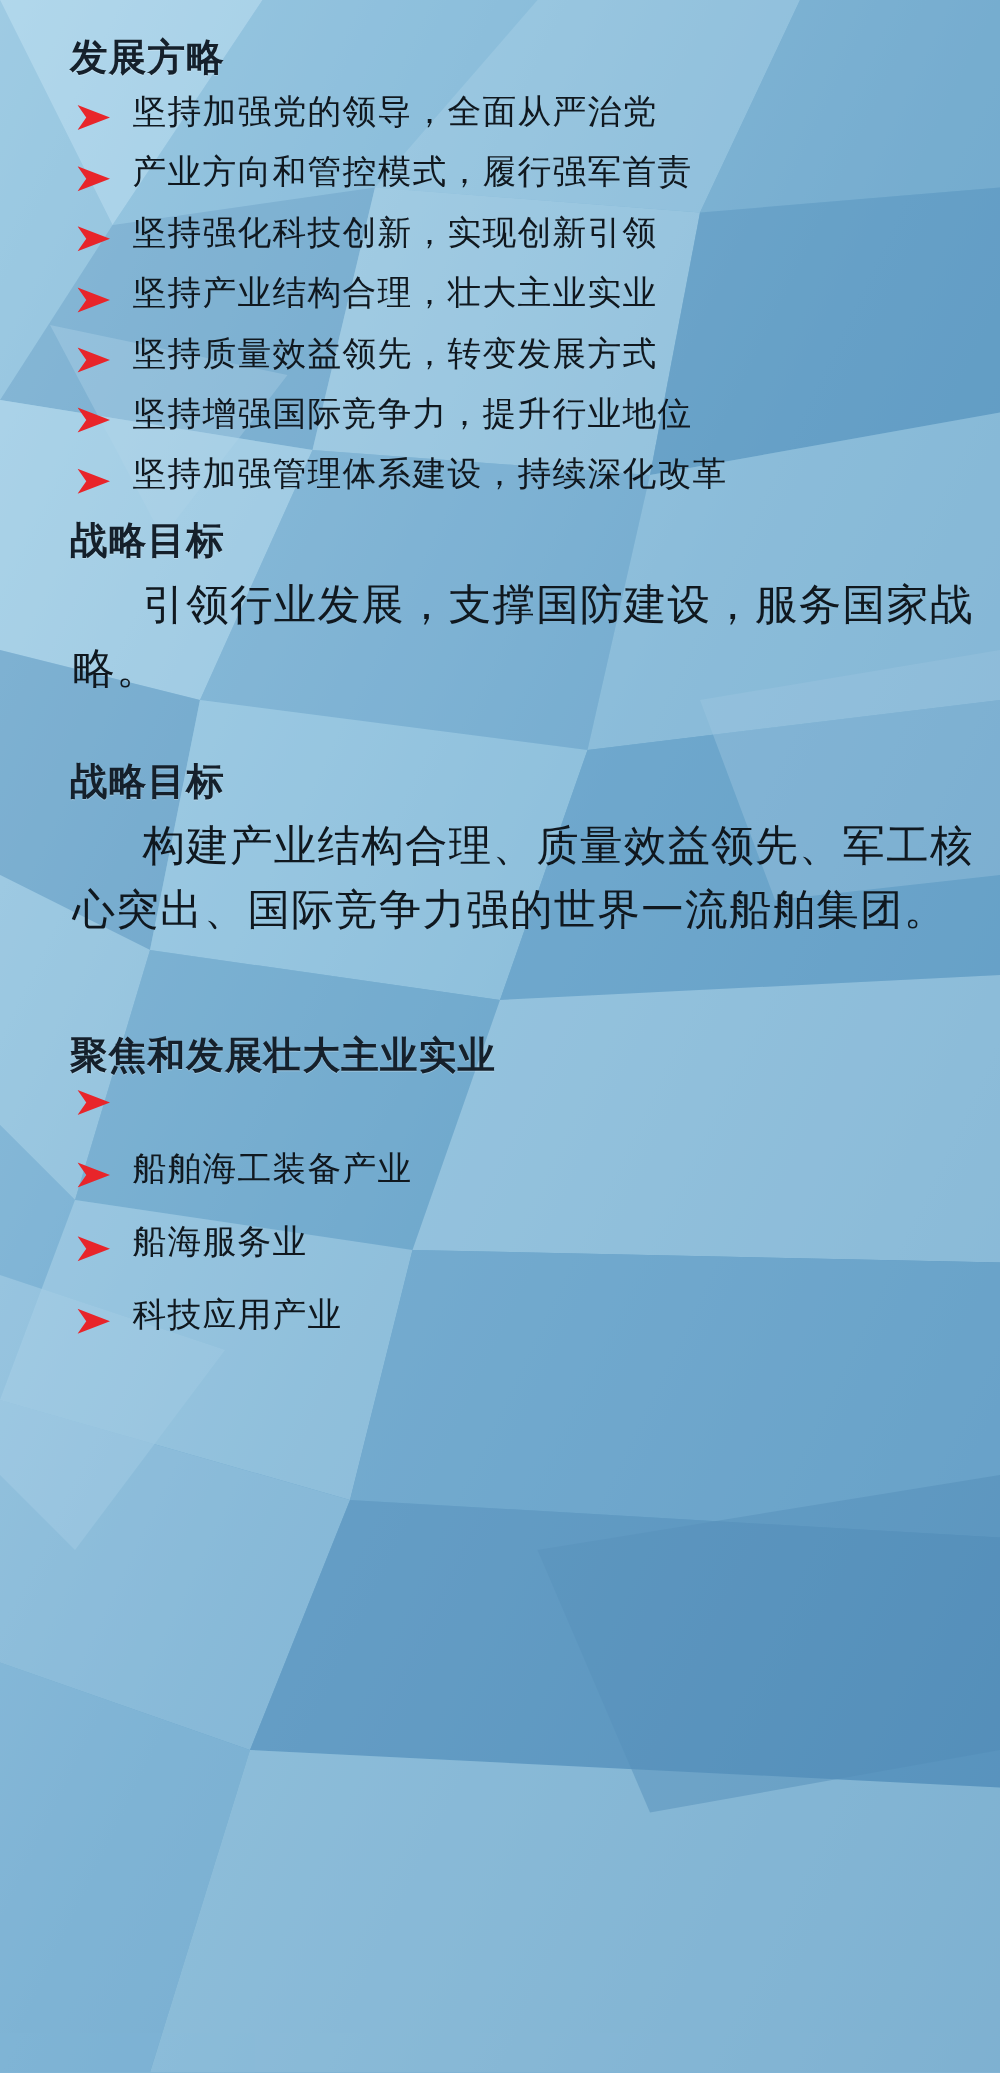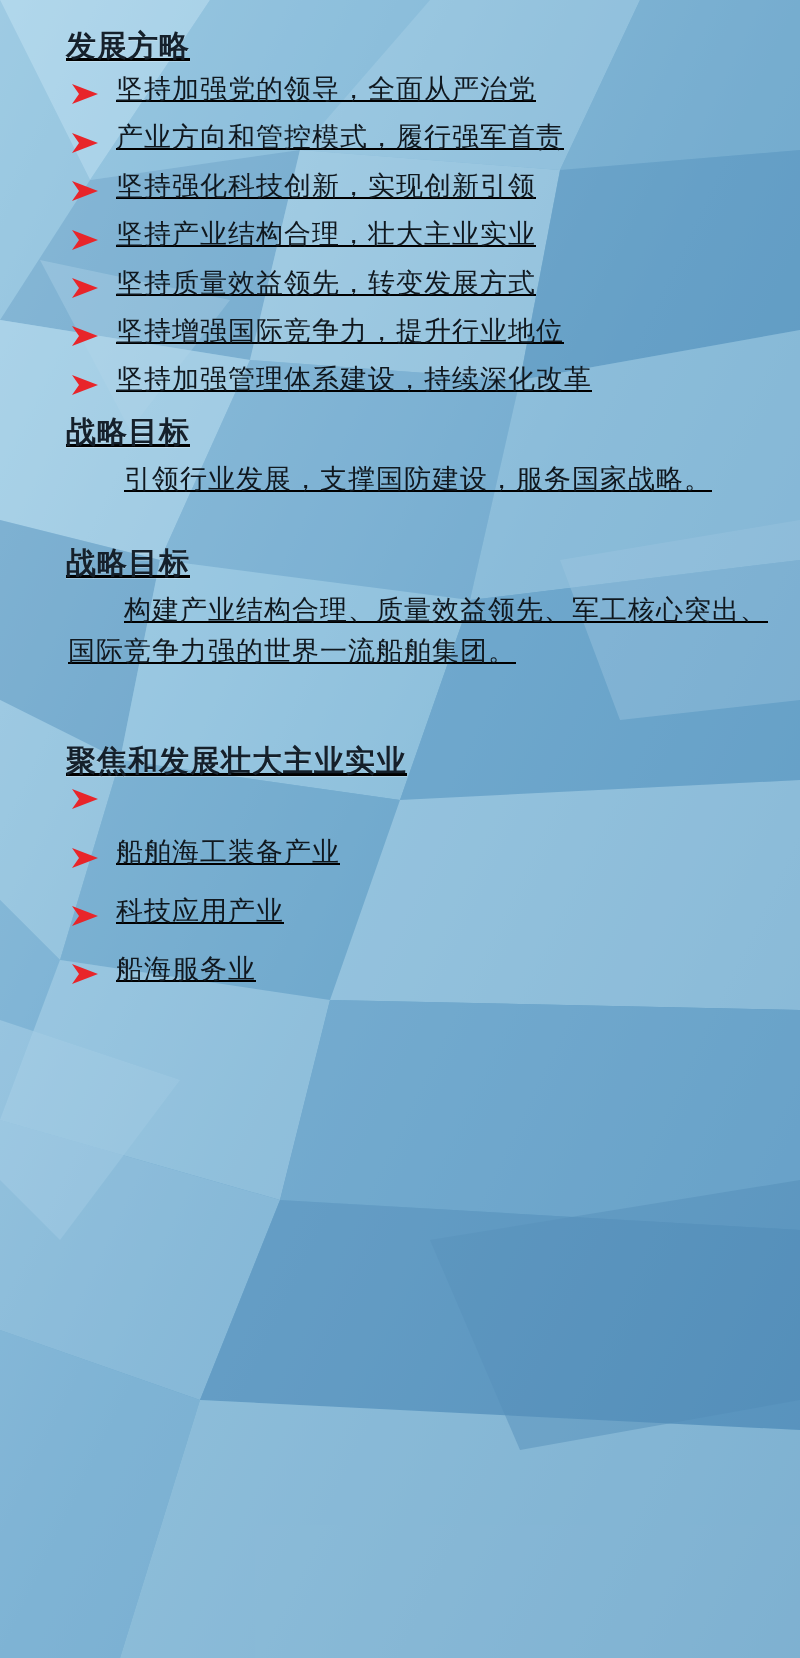--- a/index.html
+++ b/index.html
@@ -23,23 +23,22 @@
   .bg-svg {
     position: absolute;
     top: 0;
     left: 0;
     width: 800px;
     height: 1658px;
   }
   .content {
     position: relative;
     z-index: 3;
-    padding: 0 24px;
+    padding: 0 14px;
     box-sizing: border-box;
-    text-decoration: underline;
   }
 
   
   .sub-head {
     font-size: 30px;
     font-weight: bold;
     color: #15202b;
     letter-spacing: 1px;
     margin: 0 0 6px 42px;
     text-shadow: 0 1px 0 rgba(255,255,255,0.25);
@@ -75,21 +74,21 @@
   .arrow svg { display: block; }
   .bullet-text {
     font-size: 27px;
     color: #10181f;
     letter-spacing: 1px;
     line-height: 1.2;
   }
 
   
   .para {
-    font-size: 27px;
+    font-size: 34px;
     color: #10181f;
     line-height: 1.5;
     letter-spacing: 1px;
     margin: 0 4px 0 44px;
     text-indent: 56px;
   }
   .block-gap-sm { height: 26px; }
   .block-gap-md { height: 44px; }
   .block-gap-lg { height: 70px; }
 
@@ -236,26 +235,26 @@
             </svg>
         </span>
         <span class="bullet-text">船舶海工装备产业</span>
       </li>
       <li>
         <span class="arrow">
           <svg width="26" height="22" viewBox="0 0 26 22">
               <polygon points="0,1 26,11 0,21 7,11" fill="#e8252a"></polygon>
             </svg>
         </span>
+        <span class="bullet-text">船海服务业</span>
+      </li>
+      <li>
+        <span class="arrow">
+          <svg width="26" height="22" viewBox="0 0 26 22">
+              <polygon points="0,1 26,11 0,21 7,11" fill="#e8252a"></polygon>
+            </svg>
+        </span>
         <span class="bullet-text">科技应用产业</span>
-      </li>
-      <li>
-        <span class="arrow">
-          <svg width="26" height="22" viewBox="0 0 26 22">
-              <polygon points="0,1 26,11 0,21 7,11" fill="#e8252a"></polygon>
-            </svg>
-        </span>
-        <span class="bullet-text">船海服务业</span>
       </li>
     </ul>
 
   </div>
 </div>
 
 </body></html>

